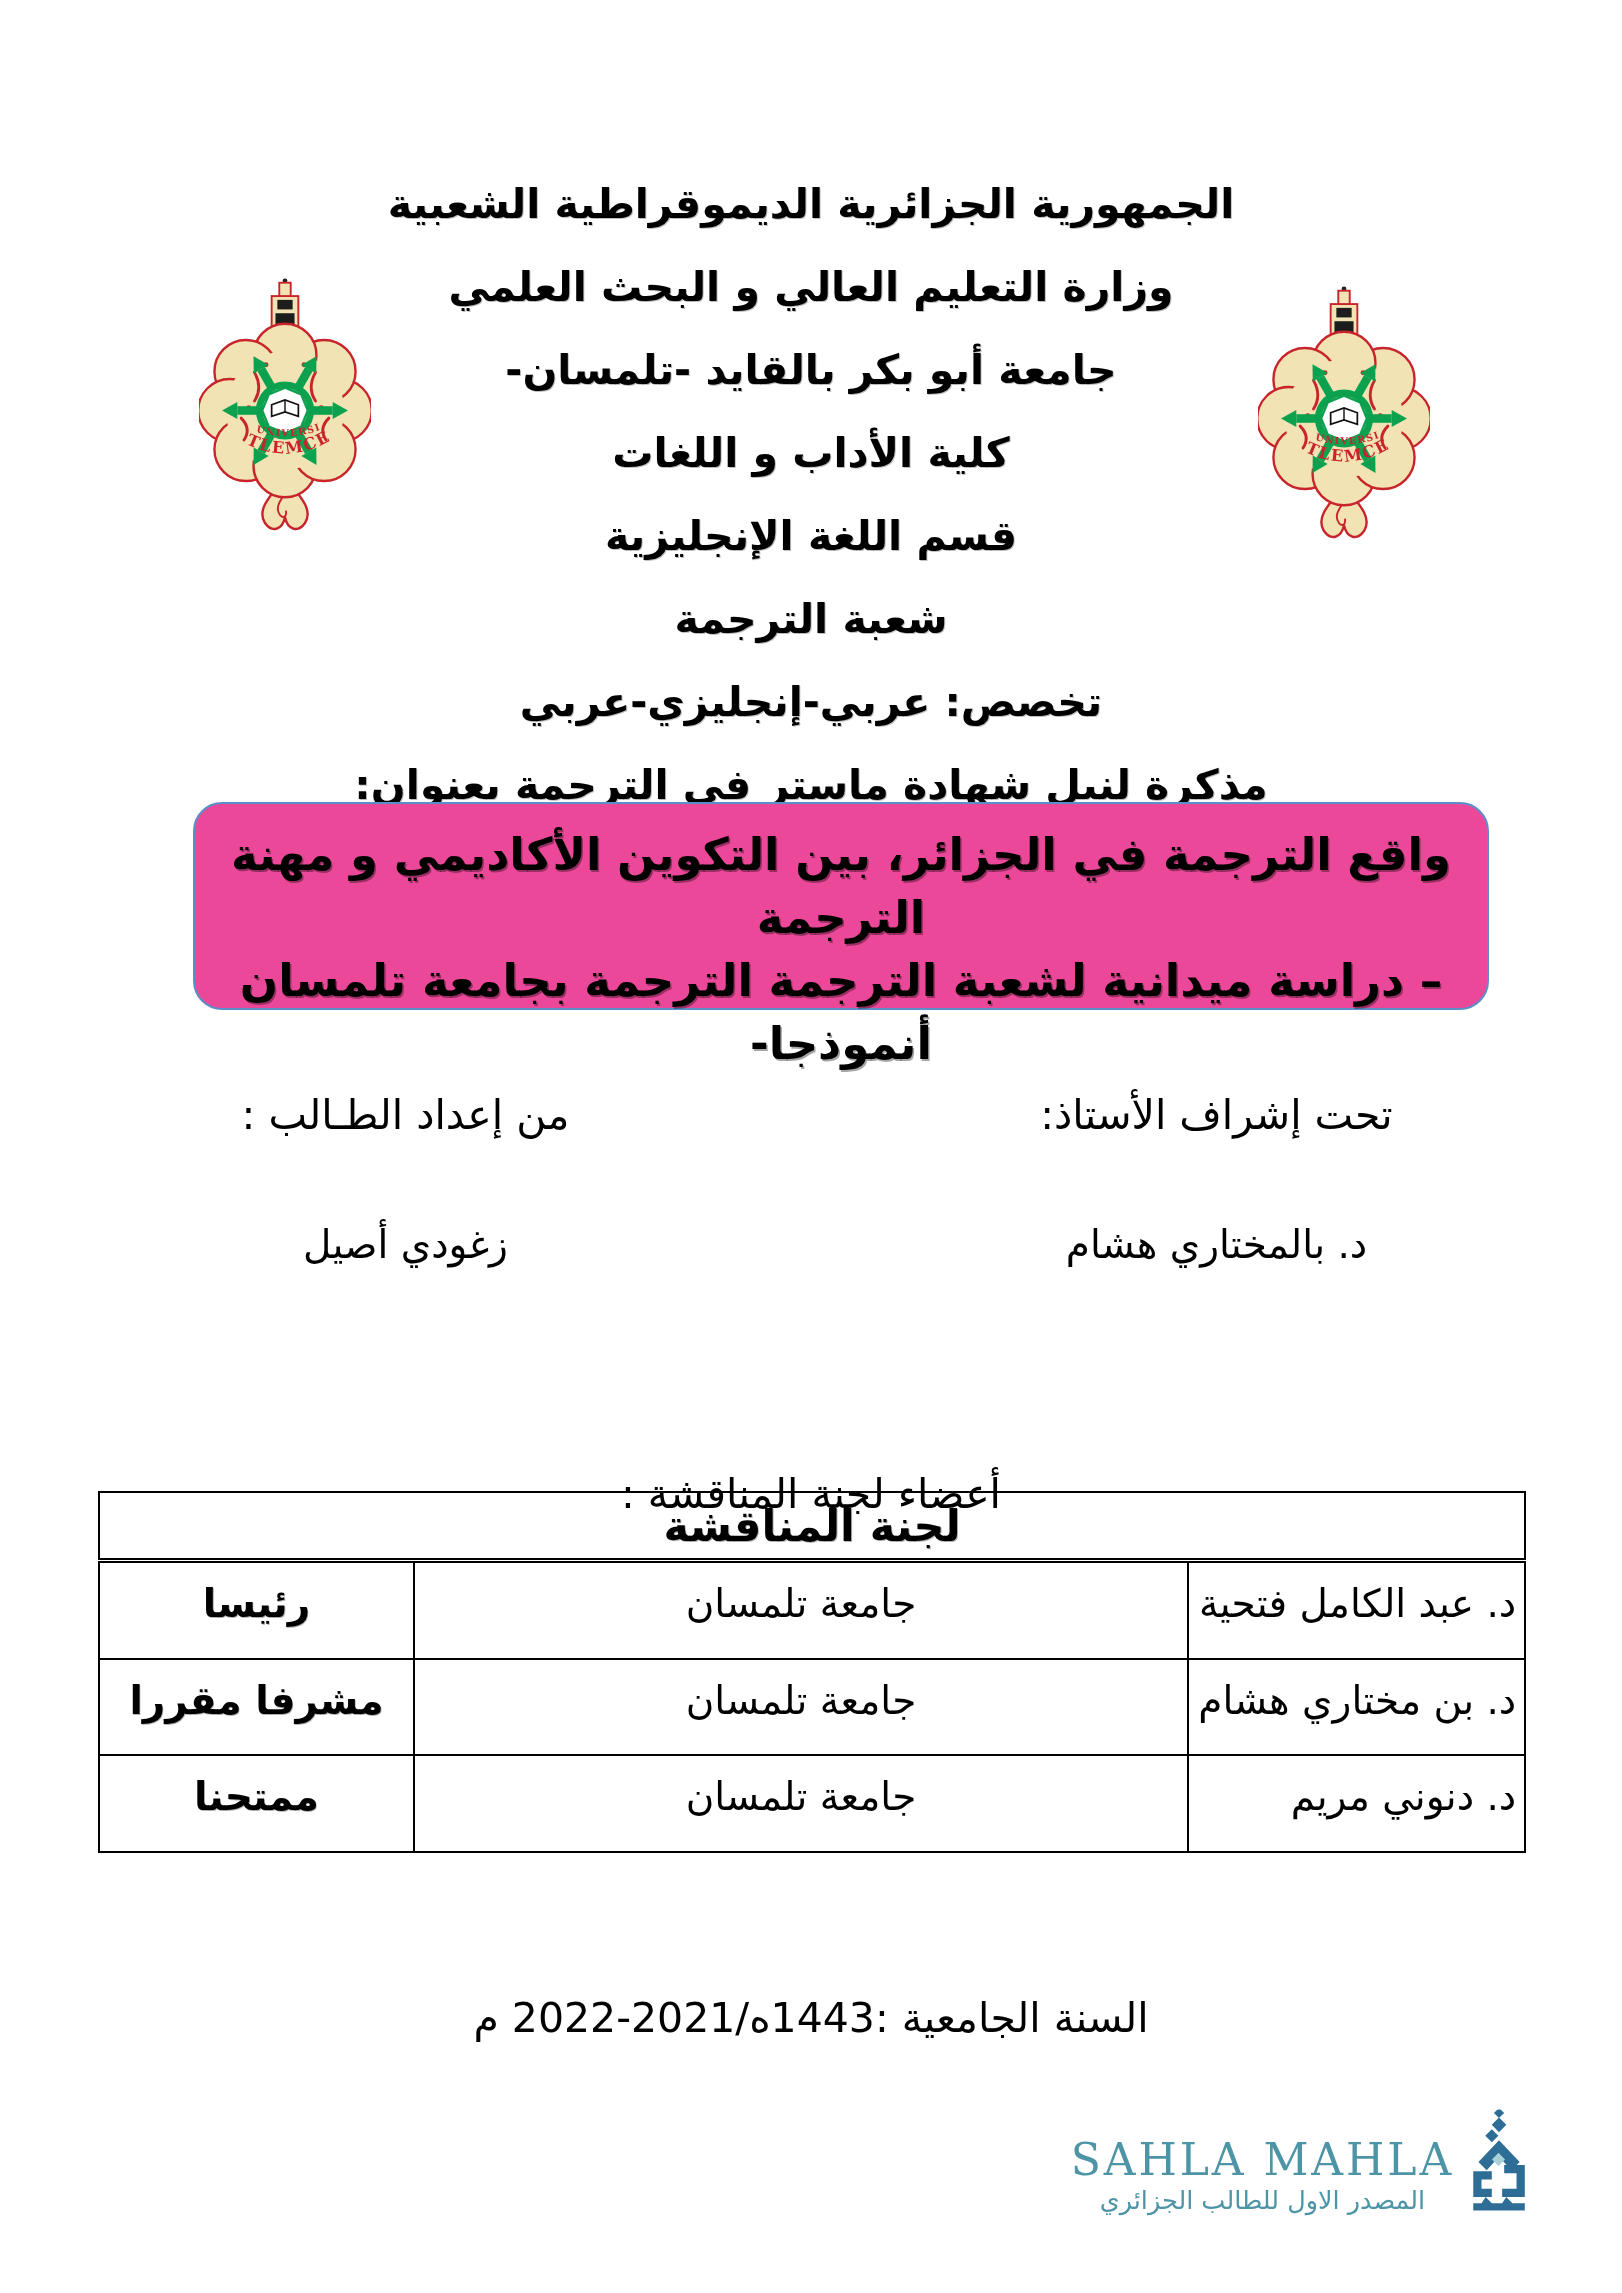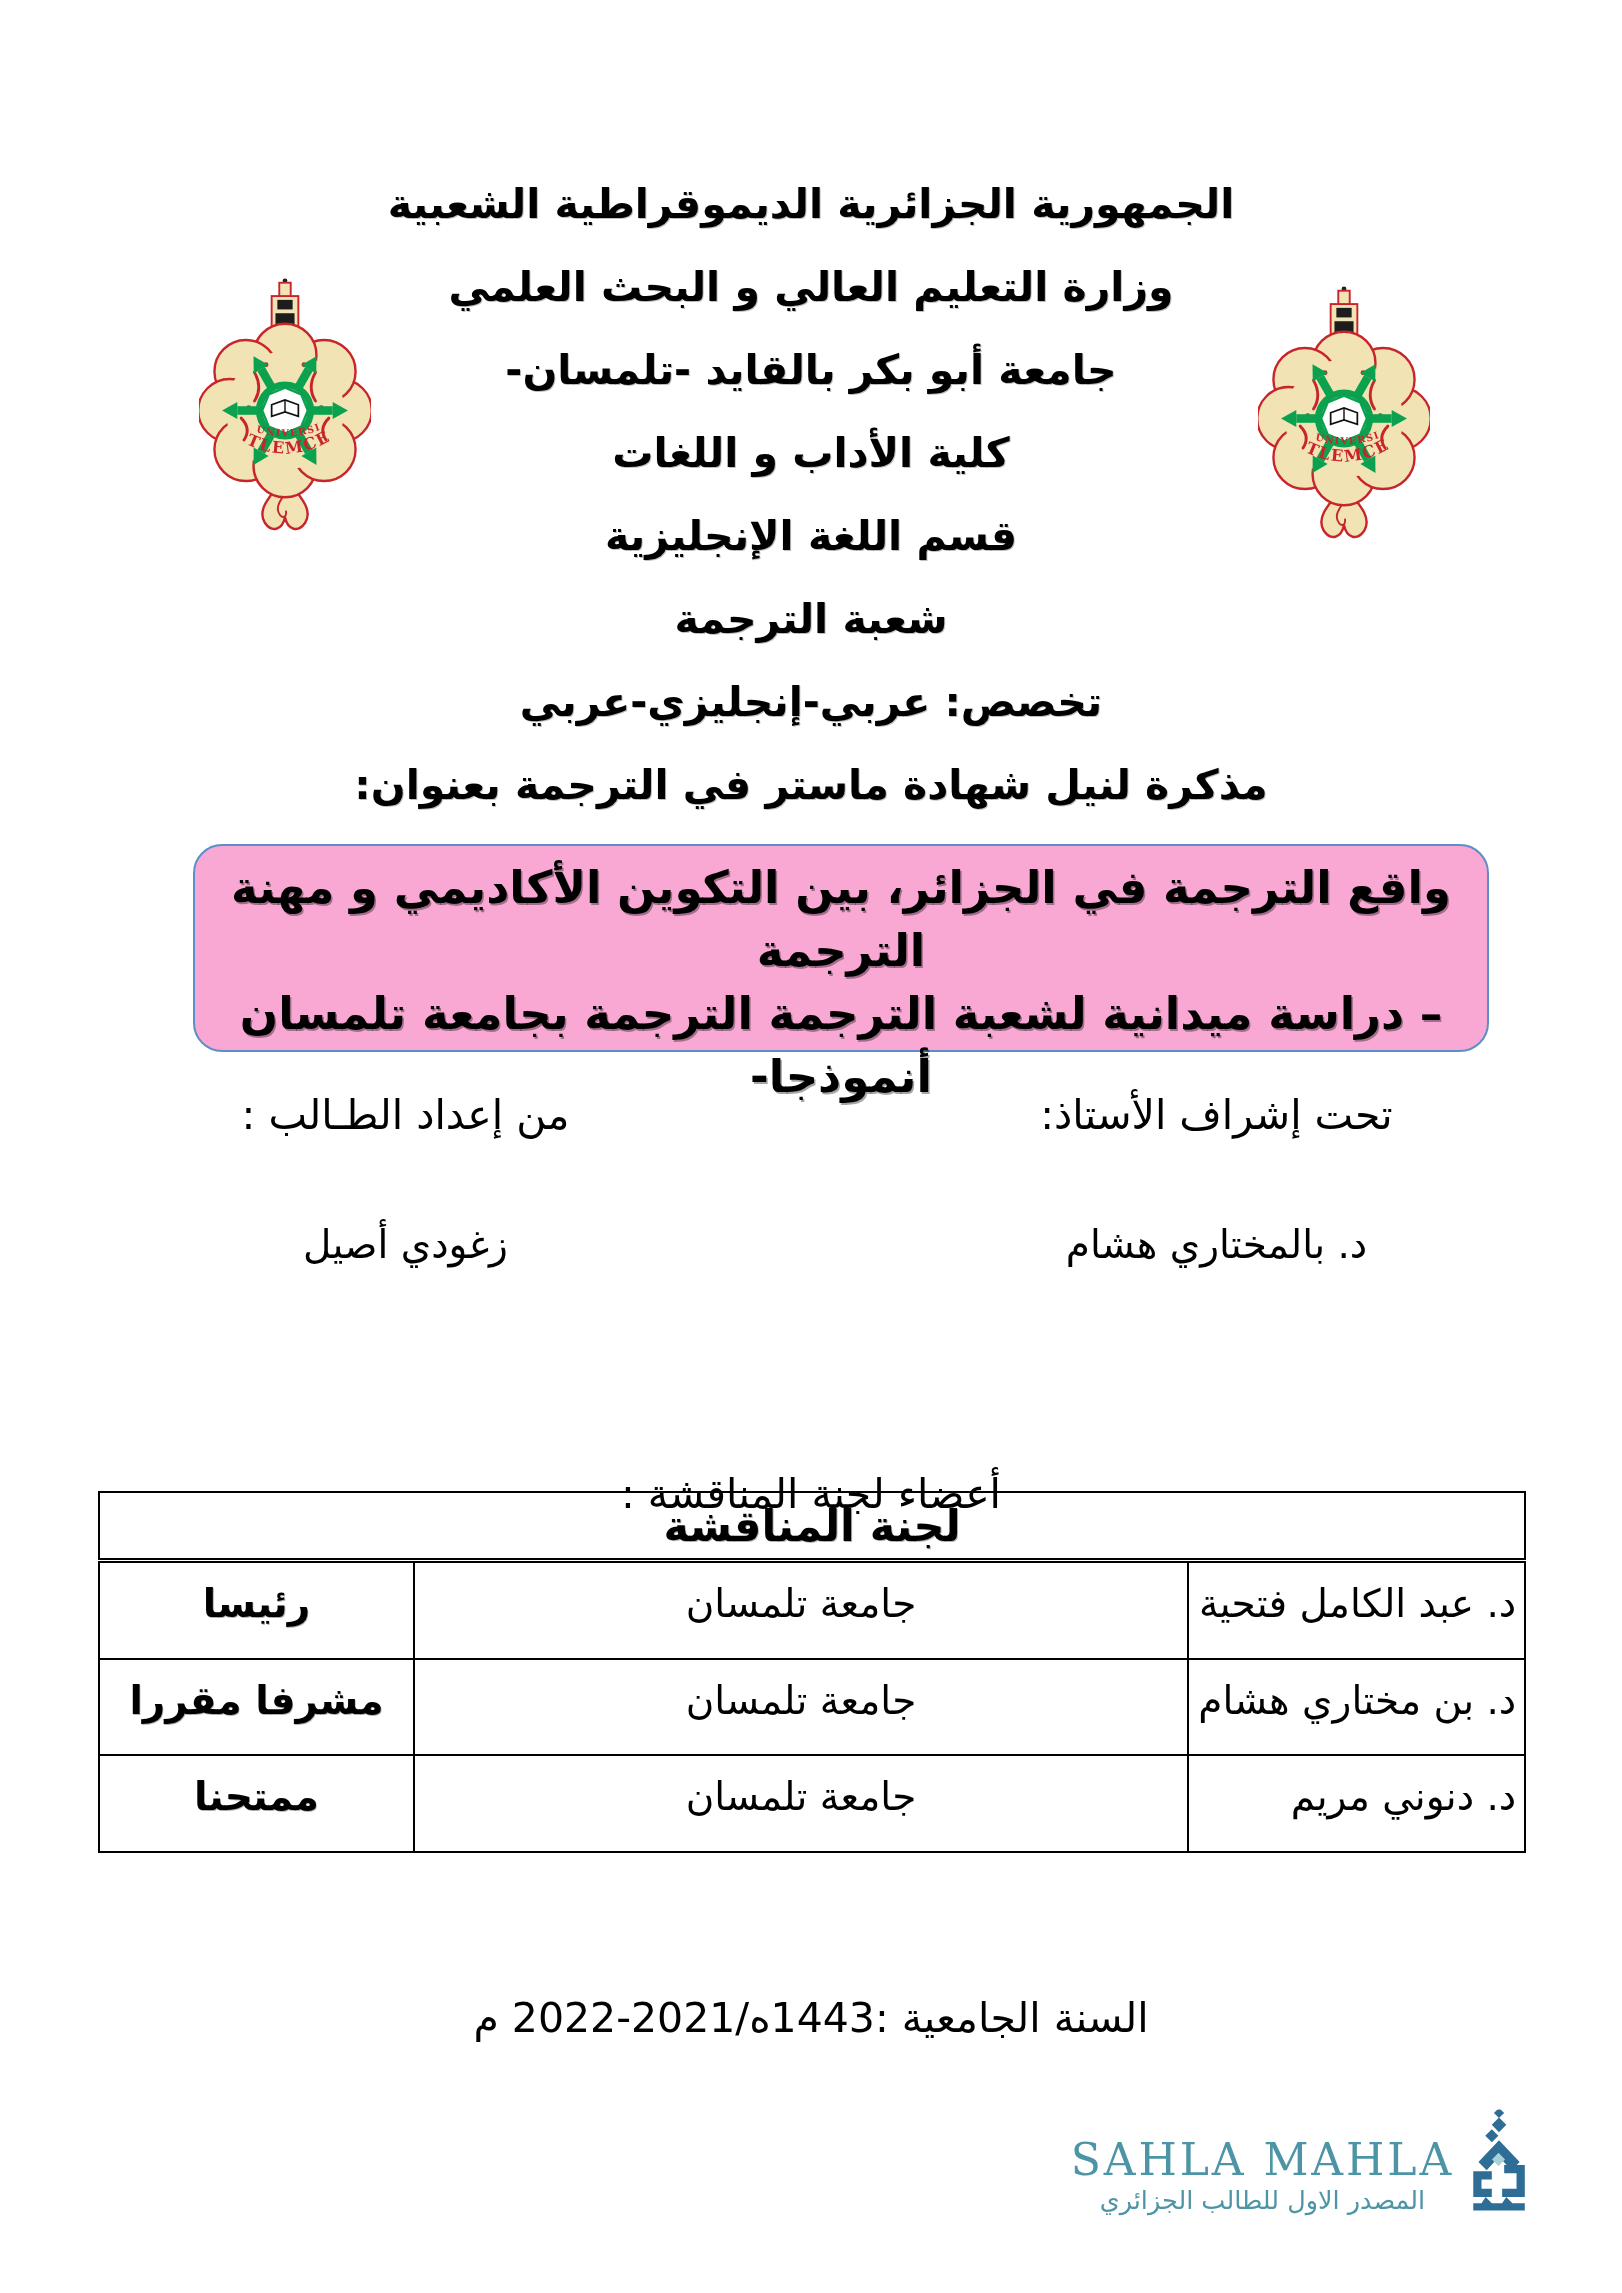--- a/index.html
+++ b/index.html
@@ -20,28 +20,28 @@
     margin:0 0 38px 0;
     font-size:41px;line-height:45px;font-weight:bold;
     text-shadow:1px 1px 0 rgba(0,0,0,0.25);
   }
   
   .uni-logo{position:absolute;width:172px;height:267px;}
   .uni-logo.left{left:199px;top:277px;}
   .uni-logo.right{left:1258px;top:285px;}
   
   .title-box{
-    position:absolute;left:193px;top:844px;
+    position:absolute;left:193px;top:802px;
     width:1296px;height:208px;
-    background:#f9a8d4;
+    background:#ec4899;
     border:2.9px solid #5b8fc9;
     border-radius:29px;
     box-sizing:border-box;
     direction:rtl;text-align:center;
-    padding-top:10px;
+    padding-top:19px;
   }
   .title-box p{
     margin:0;font-size:45px;line-height:63px;font-weight:bold;
     text-shadow:1.5px 1.5px 0 rgba(0,0,0,0.35);
   }
   
   .authors-row{
     position:absolute;top:1090px;left:0;width:100%;
     display:flex;flex-direction:row-reverse;direction:rtl;
   }

